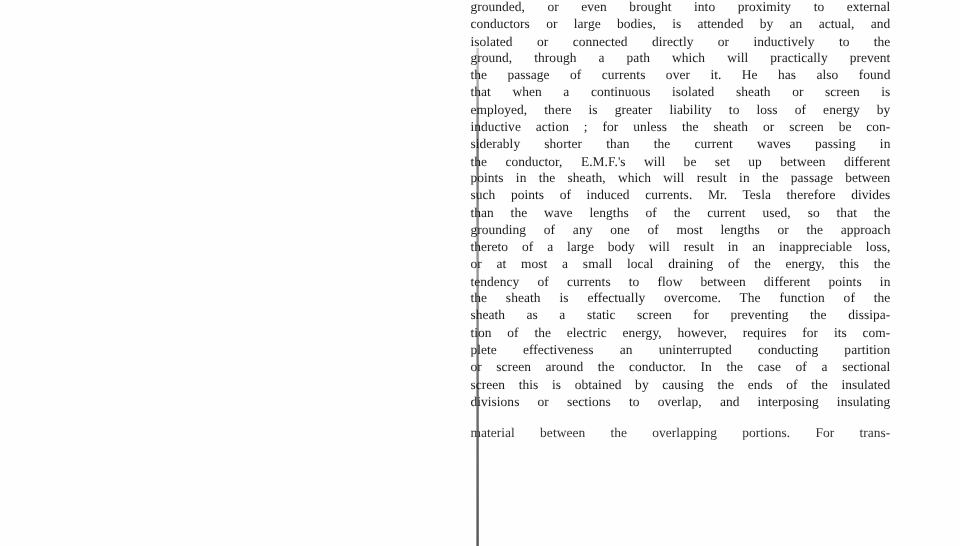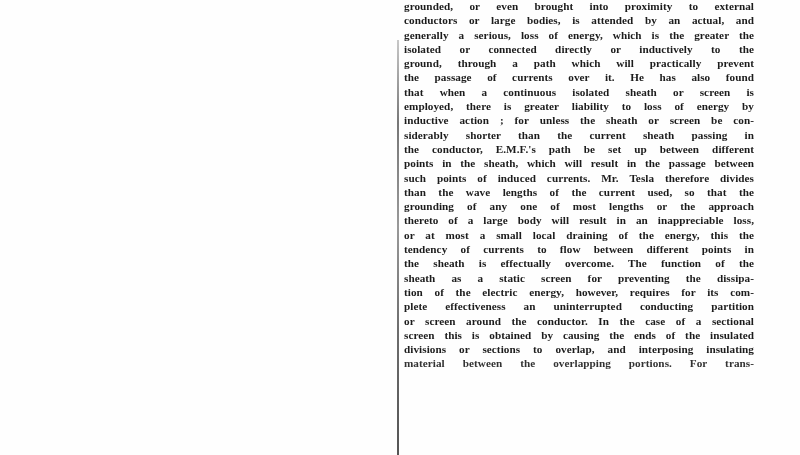--- a/index.html
+++ b/index.html
@@ -6,50 +6,48 @@
     body {
       width: 800px; height: 455px; overflow: hidden;
       background: #fefefe; position: relative;
       font-family: "Liberation Serif", "DejaVu Serif", serif;
     }
     .column-rule {
       position: absolute; left: 397px; top: 40px; width: 2px; height: 415px;
       background: linear-gradient(to bottom, #c8c8c8 0%, #777 20%, #999 45%, #6d6d6d 70%, #555 100%);
     }
     .text-column {
-      position: absolute; left: 404px; top: -1px; width: 350px;
+      position: absolute; left: 392px; top: -1px; width: 350px;
       color: #1c1c1c;
       filter: blur(0.35px);
-      font-weight: bold;
     }
     .line {
       height: 14.3px; line-height: 14.3px;
       font-size: 11.2px; white-space: nowrap;
       text-align: justify; text-align-last: justify;
       letter-spacing: 0.05px;
     }
-    .line.last-partial { color: #333; }
+    .line.last-partial { color: #333; margin-top: 12px; }
   </style>
 </head>
 <body>
 
 <div>
   <div class="column-rule"></div>
   <div class="text-column" id="col">
       <div class="line">grounded, or even brought into proximity to external</div>
       <div class="line">conductors or large bodies, is attended by an actual, and</div>
-      <div class="line">generally a serious, loss of energy, which is the greater the</div>
       <div class="line">isolated or connected directly or inductively to the</div>
       <div class="line">ground, through a path which will practically prevent</div>
       <div class="line">the passage of currents over it.  He has also found</div>
       <div class="line">that when a continuous isolated sheath or screen is</div>
       <div class="line">employed, there is greater liability to loss of energy by</div>
       <div class="line">inductive action ; for unless the sheath or screen be con-</div>
-      <div class="line">siderably shorter than the current sheath passing in</div>
-      <div class="line">the conductor, E.M.F.'s path be set up between different</div>
+      <div class="line">siderably shorter than the current waves passing in</div>
+      <div class="line">the conductor, E.M.F.'s will be set up between different</div>
       <div class="line">points in the sheath, which will result in the passage between</div>
       <div class="line">such points of induced currents.  Mr. Tesla therefore divides</div>
       <div class="line">than the wave lengths of the current used, so that the</div>
       <div class="line">grounding of any one of most lengths or the approach</div>
       <div class="line">thereto of a large body will result in an inappreciable loss,</div>
       <div class="line">or at most a small local draining of the energy, this the</div>
       <div class="line">tendency of currents to flow between different points in</div>
       <div class="line">the sheath is effectually overcome.  The function of the</div>
       <div class="line">sheath as a static screen for preventing the dissipa-</div>
       <div class="line">tion of the electric energy, however, requires for its com-</div>

